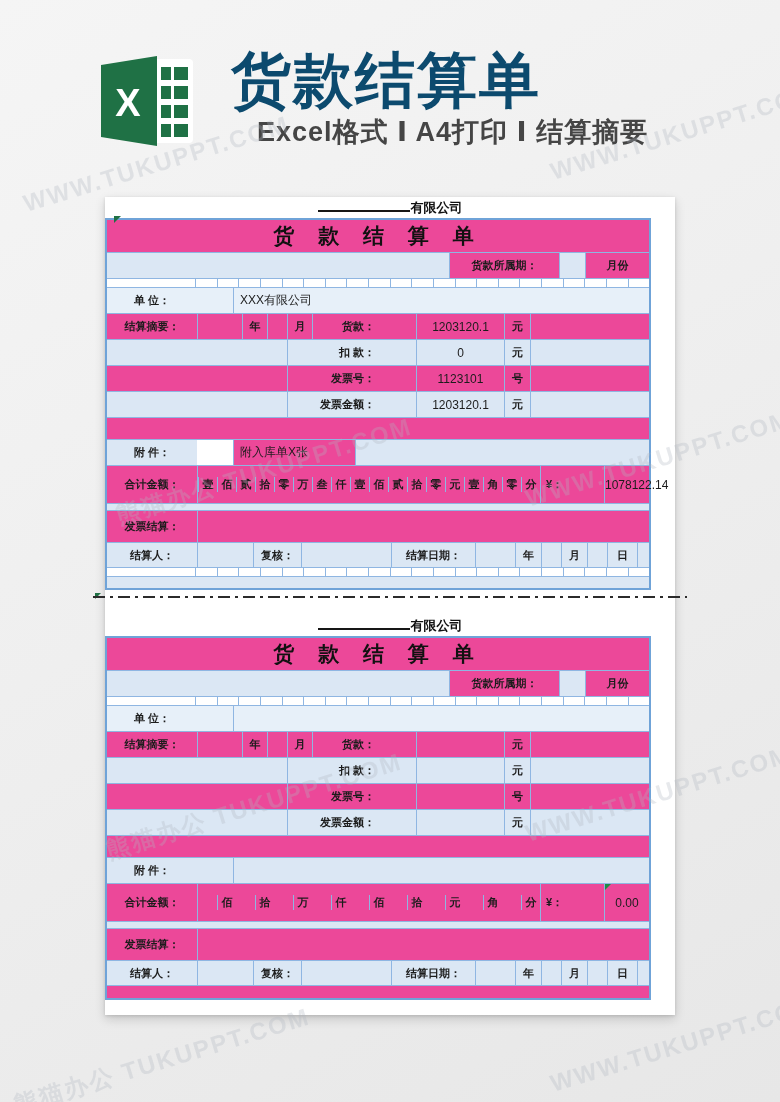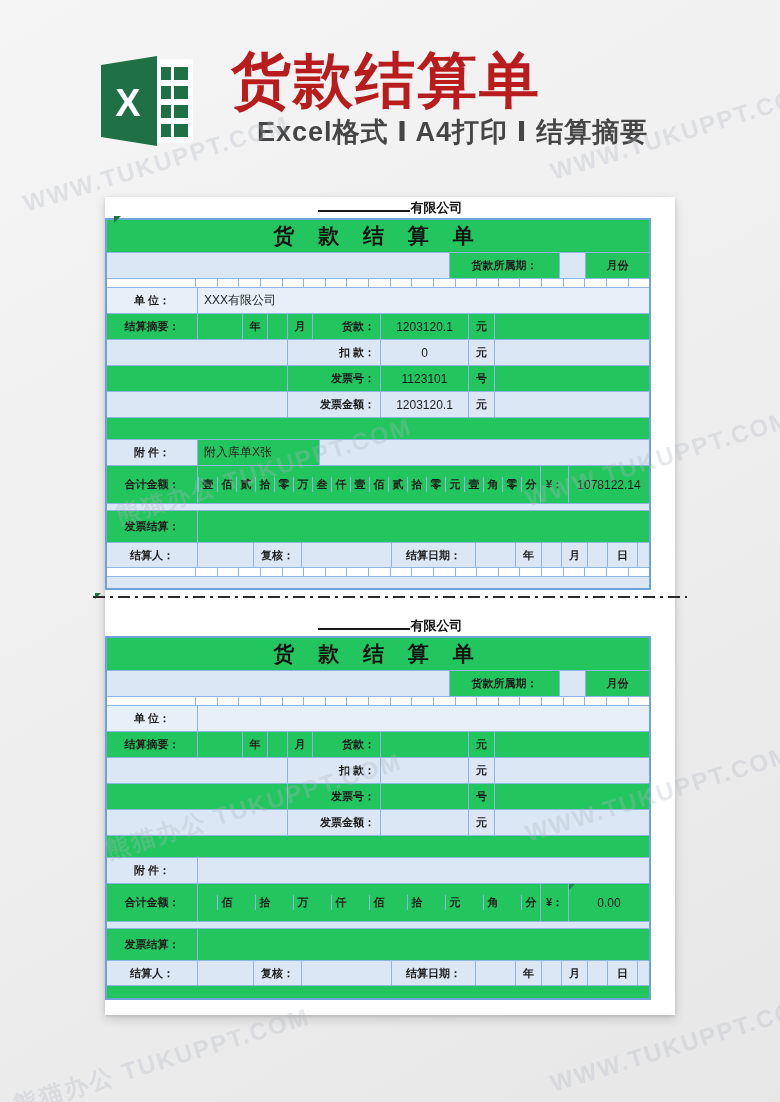--- a/index.html
+++ b/index.html
@@ -8,44 +8,44 @@
     position:relative; overflow:hidden;
     font-family:"Liberation Sans","DejaVu Sans",sans-serif;
     background:linear-gradient(150deg,#f5f5f5 0%,#efefef 45%,#e7e7e7 100%);
   }
   
   .wm { position:absolute; font-size:24px; font-weight:bold; letter-spacing:2px;
         color:rgba(175,182,192,0.30); transform:rotate(-17deg); white-space:nowrap; z-index:5; pointer-events:none; }
   
   .hdr-logo { position:absolute; left:95px; top:54px; width:106px; height:94px; }
   .hdr-title { position:absolute; left:231px; top:51px; font-size:60px; line-height:1;
-               font-weight:800; color:#b91c1c; letter-spacing:2px; }
+               font-weight:800; color:#0c4a6e; letter-spacing:2px; }
   .hdr-sub { position:absolute; left:257px; top:116px; font-size:27px; line-height:1.2;
              font-weight:bold; color:#454545; letter-spacing:1px; }
   
   .paper { position:absolute; left:105px; top:197px; width:570px; height:818px;
            background:#fff; box-shadow:0 4px 10px rgba(0,0,0,.16), 0 1px 3px rgba(0,0,0,.12);
            padding:0; z-index:2; }
   .paper-corner { position:absolute; left:9px; top:19px; width:0; height:0;
                   border-top:7px solid #1f7145; border-right:7px solid transparent; }
   .company { text-align:center; font-size:13px; font-weight:bold; color:#111; height:21px; padding-top:2px; }
   .company-blank { display:inline-block; width:92px; height:3px;
                    border-bottom:2px solid #161616; margin-right:1px; }
   
   .ftable { width:546px; border:2px solid #6fa3d8; background:#fff; }
   .row { display:flex; align-items:stretch; border-top:1px solid #8fb6e2; }
   .ftable .row:first-child { border-top:none; }
   .row > div { border-left:1px solid #8fb6e2; display:flex; align-items:center; justify-content:center; }
   .row > div:first-child { border-left:none; }
   .bg-b  { background:#dbe7f4;justify-content:center; }
   .bg-lb { background:#e7f0f9; }
-  .bg-w  { background:#22c55e; }
+  .bg-w  { background:#ec4899; }
   .lbl { font-size:11px; font-weight:bold; color:#1c1c1c; }
   .lbl-r { justify-content:flex-end !important; padding-right:5px; }
-  .val { font-size:12px; color:#1c1c1c; }
+  .val { font-size:12px; color:#1c1c1c;margin-left:36px; }
   .val-left { justify-content:flex-start !important; padding-left:6px; }
   .fill { flex:1; }
   
   .r-title{height:32px} .r-a{height:26px} .r-strip{height:9px}
   .r-unit{height:26px} .r-main{height:26px} .r-spacer{height:22px}
   .r-att{height:26px} .r-total{height:38px} .r-thin{height:7px}
   .r-settle{height:32px} .r-sign{height:25px} .r-band{height:12px} .r-end{height:13px}
   
   .w-label{flex:0 0 90px} .wA-period{flex:0 0 110px} .wA-gap{flex:0 0 26px} .wA-month{flex:0 0 64px}
   .w45{flex:0 0 45px} .w25{flex:0 0 25px} .w20{flex:0 0 20px} .w68{flex:0 0 68px}

